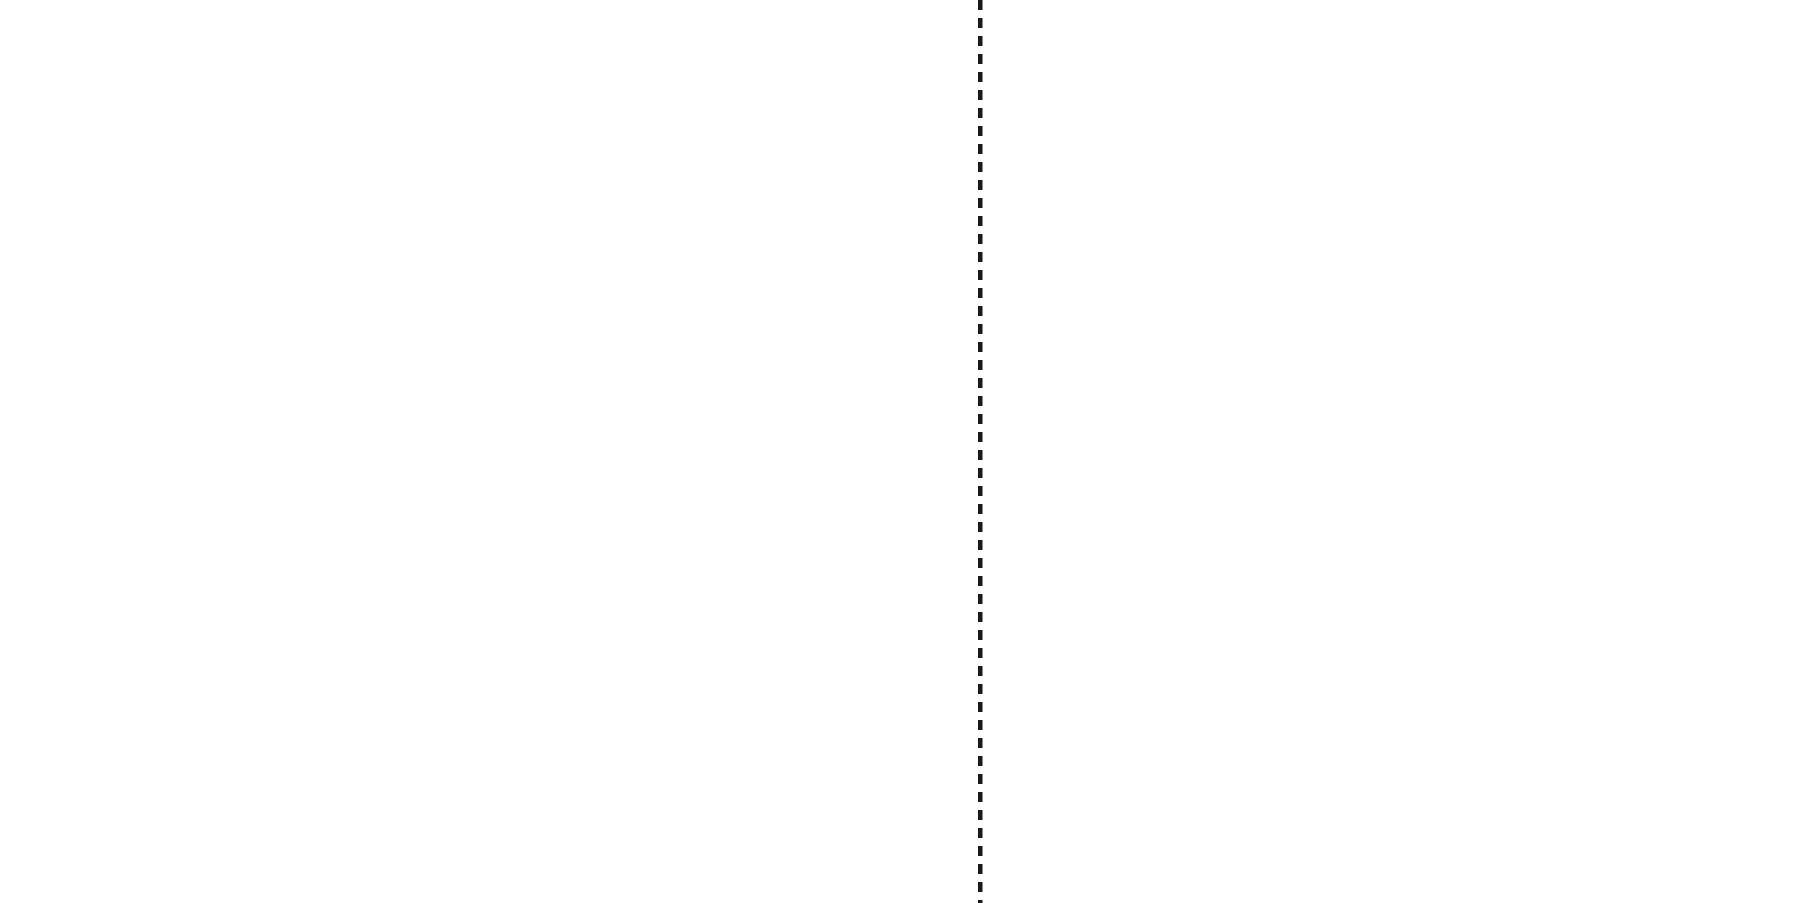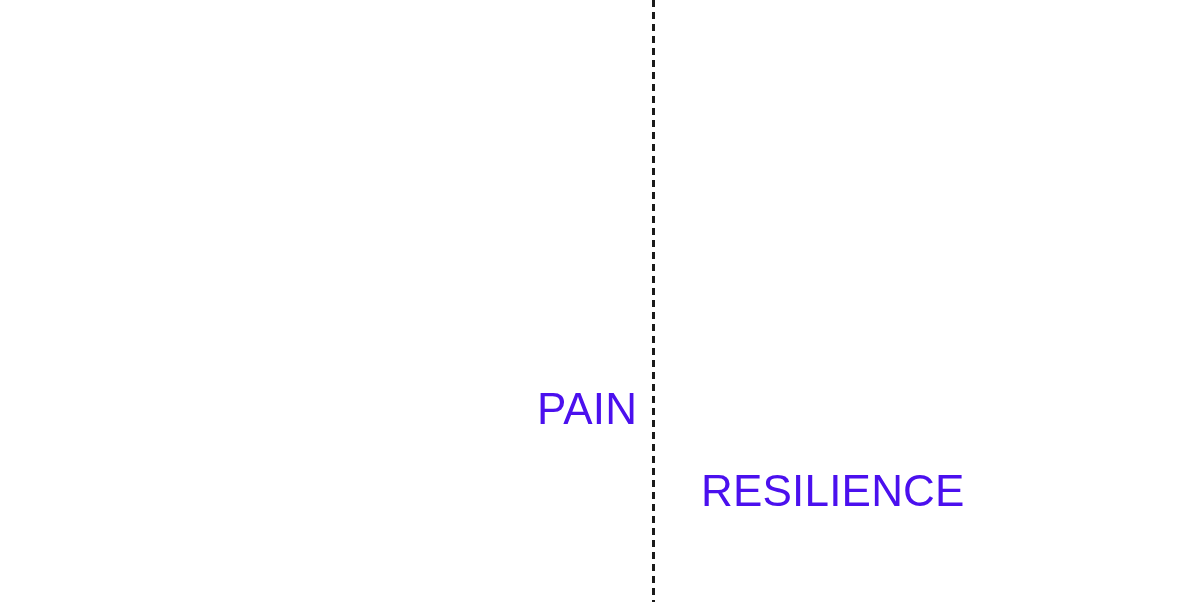--- a/index.html
+++ b/index.html
@@ -62,17 +62,15 @@
     top: 468px;
   }
 </style>
 </head>
 <body>
 
 <div id="canvas" style="width: 1199px; height: 602px; background: rgb(255, 255, 255);">
 
   <div id="divider" style="width: 3px; height: 602px; left: 651.5px; background-image: repeating-linear-gradient(rgb(26, 26, 26) 0px, rgb(26, 26, 26) 7px, rgba(255, 255, 255, 0) 7px, rgba(255, 255, 255, 0) 12px);"></div>
 
-  <div class="word" id="label-pain" style="color: rgb(75, 16, 238); font-size: 44px; left: 537px; top: 387px;">PAIN</div>
 
-  <div class="word" id="label-resilience" style="color: rgb(75, 16, 238); font-size: 44px; left: 701px; top: 469px;">RESILIENCE</div>
 
 </div>
 
 </body></html>

